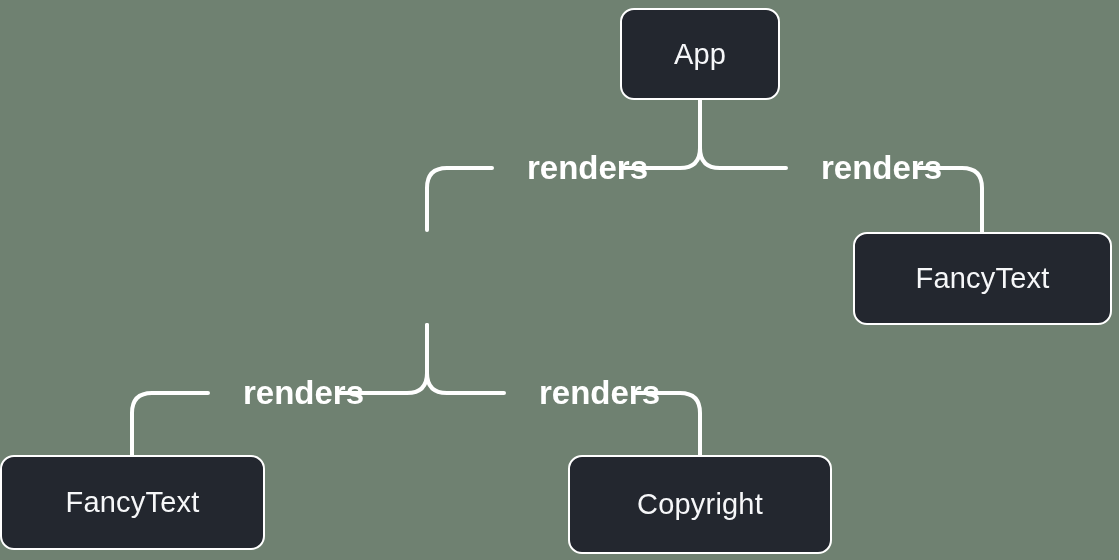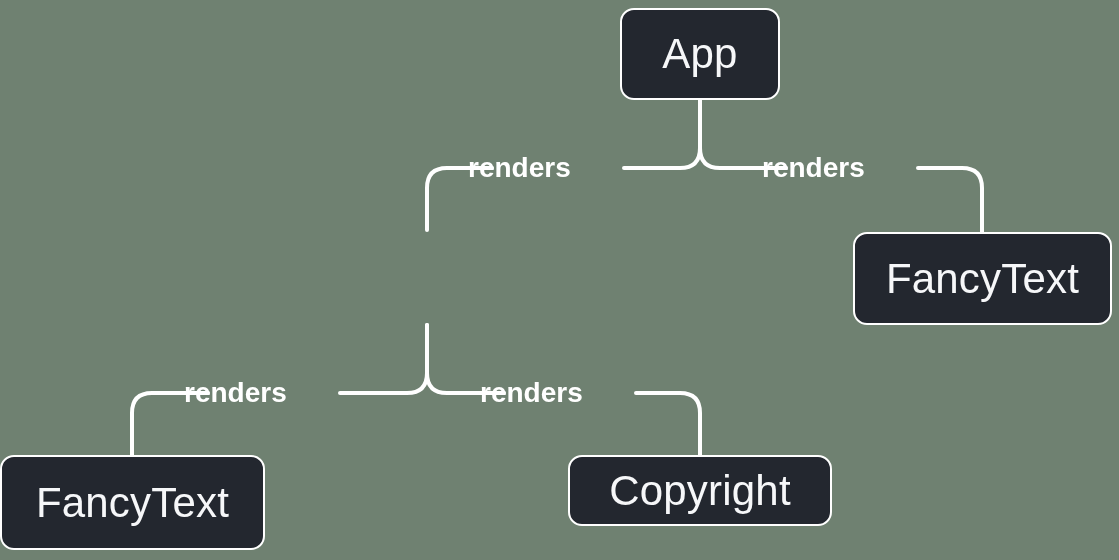--- a/index.html
+++ b/index.html
@@ -27,42 +27,42 @@
   .node {
     position: absolute;
     display: flex;
     align-items: center;
     justify-content: center;
     box-sizing: border-box;
     background: var(--node-fill, #23272F);
     color: var(--node-text, #F6F7F9);
     border: 2px solid var(--node-border, #FFFFFF);
     border-radius: 14px;
-    font-size: 42px;
+    font-size: 29px;
     font-weight: 500;
     letter-spacing: 0.2px;
     white-space: nowrap;
   }
   .edge-label {
     position: absolute;
     width: 180px;
     margin-left: -90px;
     margin-top: -16px;
     height: 32px;
     line-height: 32px;
-    text-align: left;
+    text-align: right;
     color: var(--label-text, #FFFFFF);
-    font-size: 28px;
+    font-size: 33px;
     font-weight: 600;
   }
   .node-app        { left: 620px; top: 8px;   width: 160px; height: 92px; }
   .node-ig         { left: 195px; top: 230px; width: 465px; height: 95px; }
   .node-ft-right   { left: 853px; top: 232px; width: 259px; height: 93px; }
   .node-ft-left    { left: 0px;   top: 455px; width: 265px; height: 95px; }
-  .node-copyright  { left: 568px; top: 455px; width: 264px; height: 71px; }
+  .node-copyright  { left: 568px; top: 455px; width: 264px; height: 99px; }
   .label-0 { left: 558px; top: 168px; }
   .label-1 { left: 852px; top: 168px; }
   .label-2 { left: 274px; top: 393px; }
   .label-3 { left: 570px; top: 393px; }
 </style>
 </head>
 <body>
 
 <div class="canvas">
 

